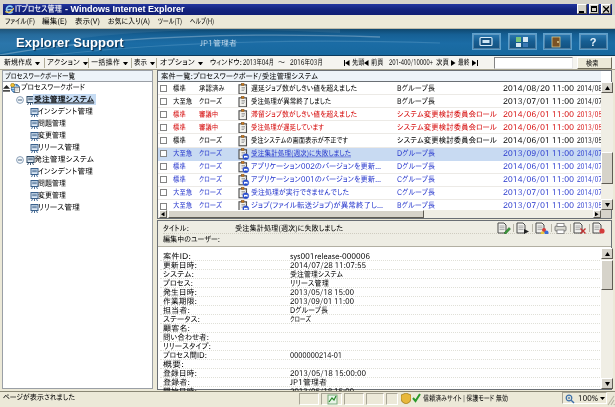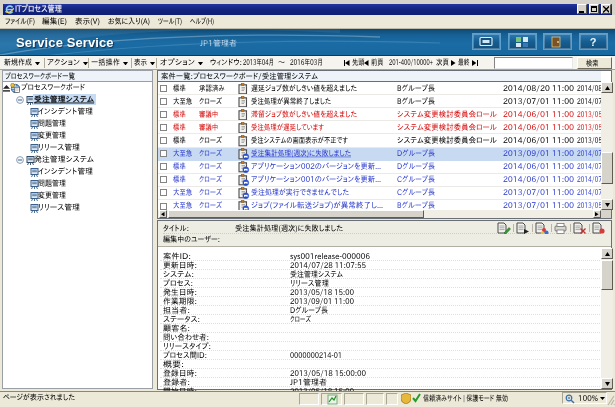--- a/index.html
+++ b/index.html
@@ -222,20 +222,21 @@
         <use href="#u0049" x="0"></use>
         <use href="#u0054" x="592"></use>
         <use href="#u30D7" x="1819"></use>
         <use href="#u30ED" x="3683"></use>
         <use href="#u30BB" x="5485"></use>
         <use href="#u30B9" x="7390"></use>
         <use href="#u7BA1" x="9233"></use>
         <use href="#u7406" x="11281"></use>
       </g>
     </svg>
+    <div style="position:absolute;left:65px;top:4px;font-size:9px;font-weight:bold;color:#fff;white-space:nowrap;">- Windows Internet Explorer</div>
     <div style="position:absolute;left:576.5px;top:4px;width:10.5px;height:10px;background:#d6d3ca;border:1px solid;border-color:#fff #55524c #55524c #fff;"></div>
     <div style="position:absolute;left:588.5px;top:4px;width:10.5px;height:10px;background:#d6d3ca;border:1px solid;border-color:#fff #55524c #55524c #fff;"></div>
     <div style="position:absolute;left:600.5px;top:4px;width:10.5px;height:10px;background:#d6d3ca;border:1px solid;border-color:#fff #55524c #55524c #fff;"></div>
     <div style="position:absolute;left:578.5px;top:10.5px;width:5px;height:2px;background:#000"></div>
     <div style="position:absolute;left:590.5px;top:6px;width:6px;height:5.5px;border:1px solid #000;border-top-width:2px"></div>
     <svg style="position:absolute;left:602.5px;top:6px" width="6.5" height="6.5" viewBox="0 0 7 7">
       <path d="M0 0 L7 7 M7 0 L0 7" stroke="#000" stroke-width="1.5"></path>
     </svg>
     <div style="position:absolute;left:0px;top:15px;width:615px;height:14px;background:#ece9d8;border-bottom:1px solid #c0bcab;"></div>
     <svg class="jt" style="position:absolute;left:5px;top:17px;overflow:visible;" width="30.0" height="11">
@@ -299,21 +300,21 @@
         <use href="#u0029" x="8076"></use>
       </g>
     </svg>
     <div style="position:absolute;left:0;top:29px;width:615px;height:26px;background:linear-gradient(180deg,#0f486f 0%,#166095 22%,#1b6ca5 55%,#17689e 100%);overflow:hidden">
 <svg width="615" height="26" style="position:absolute;left:0;top:0">
 <path d="M0 24 Q130 -8 340 4 L340 -2 L0 -2 Z" fill="rgba(255,255,255,0.07)"></path>
 <path d="M0 26 Q150 0 380 8" fill="none" stroke="rgba(255,255,255,0.28)" stroke-width="1.3"></path>
 <path d="M0 33 Q180 6 440 14" fill="none" stroke="rgba(170,215,240,0.2)" stroke-width="1.1"></path>
 </svg>
     </div>
-    <div style="position:absolute;left:16px;top:35px;font-size:13px;font-weight:bold;color:#fff;white-space:nowrap;text-shadow:1px 1px 1px #0a3050;letter-spacing:0.1px;">Service Service</div>
+    <div style="position:absolute;left:16px;top:35px;font-size:13px;font-weight:bold;color:#fff;white-space:nowrap;text-shadow:1px 1px 1px #0a3050;letter-spacing:0.1px;">Explorer Support</div>
     <svg class="jt" style="position:absolute;left:200px;top:39px;overflow:visible;" width="37.0" height="11">
       <g fill="#d4e5f2" transform="translate(0,7.04) scale(0.003901,-0.003906)">
         <use href="#u004A" x="0"></use>
         <use href="#u0050" x="778"></use>
         <use href="#u0031" x="2050"></use>
         <use href="#u7BA1" x="3340"></use>
         <use href="#u7406" x="5388"></use>
         <use href="#u8005" x="7436"></use>
       </g>
     </svg>

